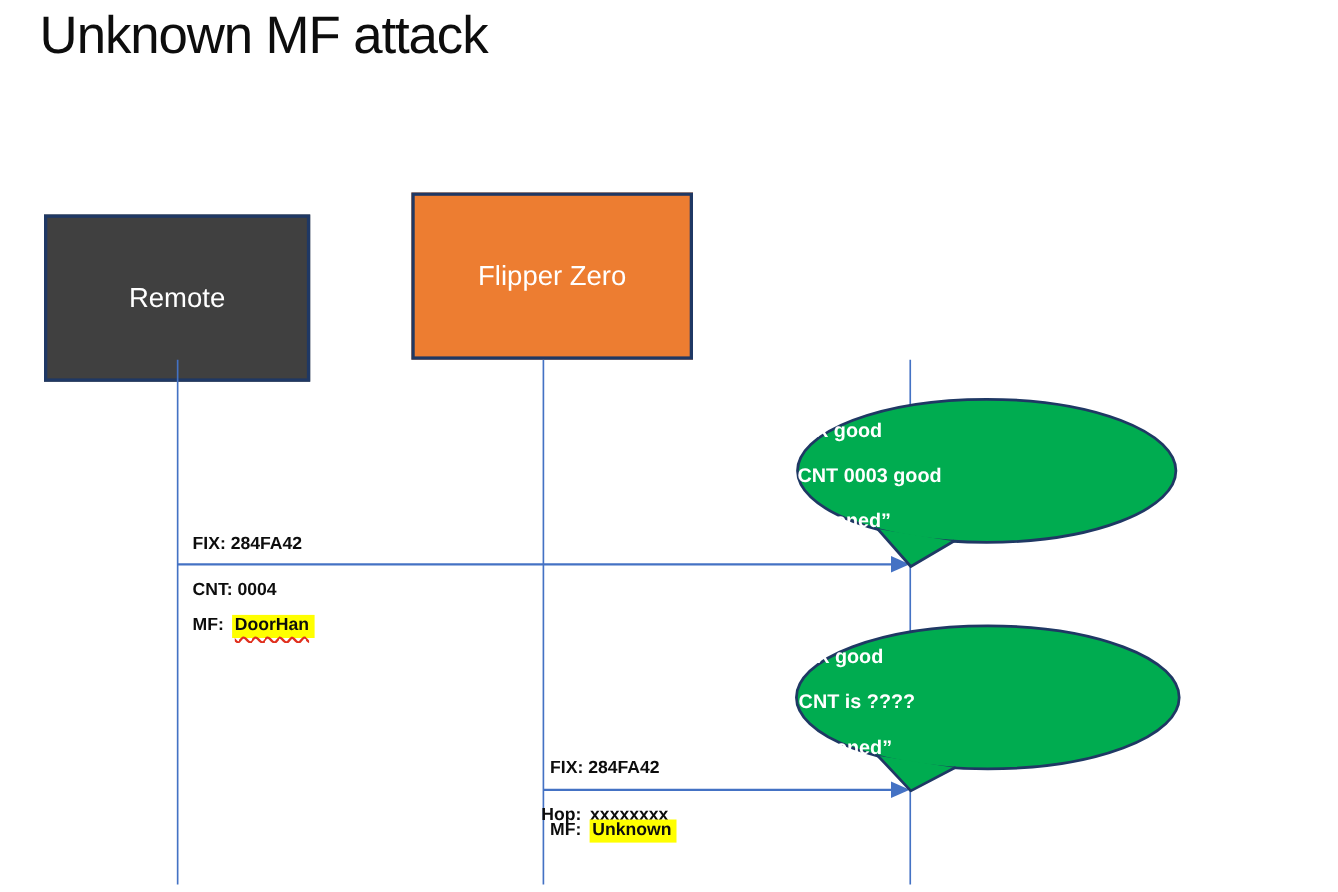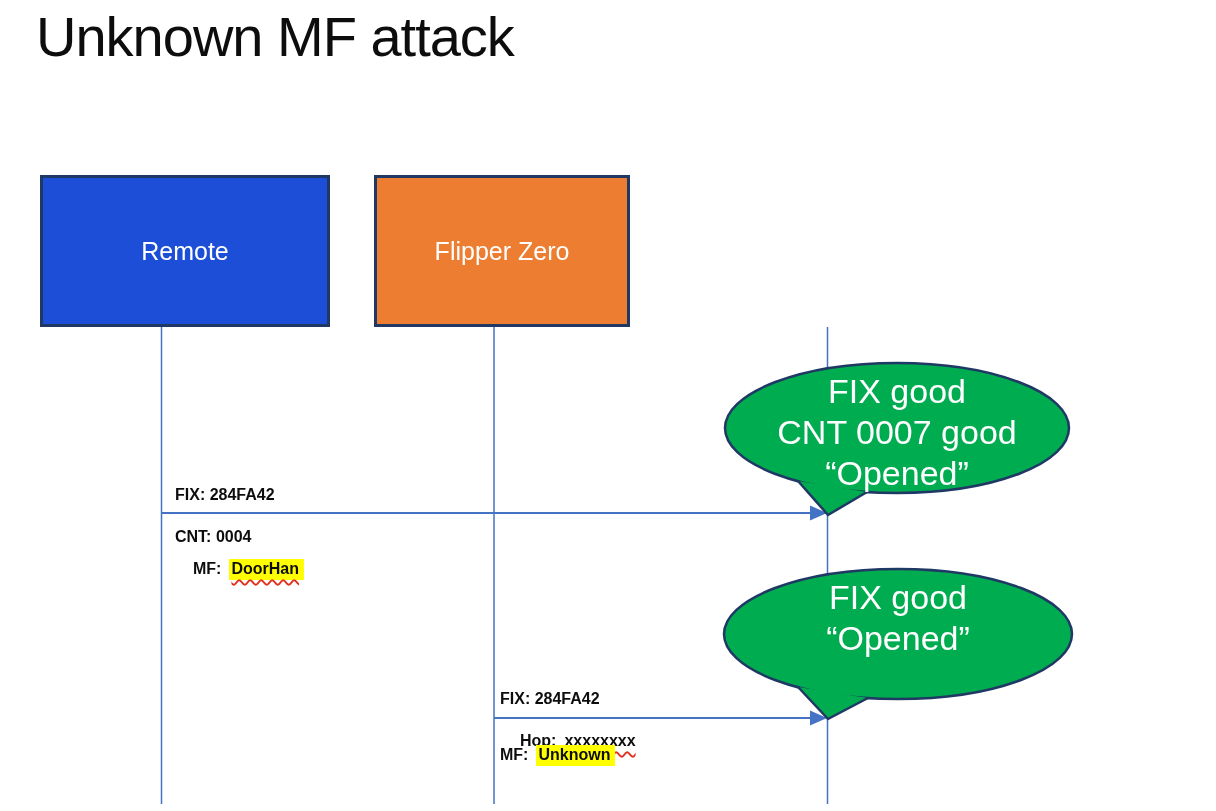--- a/index.html
+++ b/index.html
@@ -9,21 +9,21 @@
     height: 811px;
     background: #ffffff;
     overflow: hidden;
     font-family: "Liberation Sans", "DejaVu Sans", sans-serif;
     color: #0d0d0d;
   }
   .slide-title {
     position: absolute;
     left: 36px;
     top: 8px;
-    font-size: 56px;
+    font-size: 48px;
     font-weight: 300;
     letter-spacing: -1px;
     line-height: 1.05;
     color: #0d0d0d;
     white-space: nowrap;
   }
   .actor-box {
     position: absolute;
     top: 175px;
     height: 152px;
@@ -32,21 +32,21 @@
     display: flex;
     align-items: center;
     justify-content: center;
   }
   .actor-box .actor-label {
     color: #ffffff;
     font-size: 25px;
     font-weight: 400;
     white-space: nowrap;
   }
-  .box-remote   { left: 40px;  width: 290px; background: #1d4ed8; }
+  .box-remote   { left: 40px;  width: 242px; background: #404040; margin-top: 20px; }
   .box-flipper  { left: 374px; width: 256px; background: #ED7D31; }
   .box-receiver { left: 708px; width: 240px; background: #00AC50; }
 
   .diagram-layer {
     position: absolute;
     left: 0; top: 0;
     width: 1216px;
     height: 811px;
   }
 
@@ -67,24 +67,23 @@
     text-decoration-line: underline;
     text-decoration-style: wavy;
     text-decoration-color: #E0301E;
     text-decoration-thickness: 2px;
     text-underline-offset: 5px;
   }
 
   .callout-text {
     position: absolute;
     width: 344px;
-    text-align: center;
     color: #ffffff;
-    font-size: 34px;
-    font-weight: 400;
+    font-size: 18px;
+    font-weight: 700;
   }
   .callout-text .callout-line { line-height: 41px; white-space: nowrap; }
   .callout-1 { left: 725px; top: 371px; }
   .callout-2 { left: 726px; top: 577px; }
 </style>
 </head>
 <body>
 
 <div class="slide">
 
@@ -117,35 +116,36 @@
 
     <g>
       <ellipse cx="898" cy="634" rx="174" ry="65" fill="#00AC50" stroke="#1F3864" stroke-width="2.5"></ellipse>
       <path d="M798,687 L828,719 L868,698 Z" fill="#00AC50" stroke="none"></path>
       <path d="M798,687 L828,719 L868,698" fill="none" stroke="#1F3864" stroke-width="2.5" stroke-linejoin="round" stroke-linecap="round"></path>
     </g>
   </svg>
 
   <div class="msg-line" style="left:175px; top:480px;">FIX: 284FA42</div>
   <div class="msg-line" style="left:175px; top:522px;">CNT: 0004</div>
-  <div class="msg-line" style="left:193px; top:554px;">
+  <div class="msg-line" style="left:175px; top:554px;">
     <span class="msg-prefix">MF:</span><span class="hl squiggle">DoorHan</span>
   </div>
 
   <div class="msg-line" style="left:500px; top:684px;">FIX: 284FA42</div>
-  <div class="msg-line" style="left:520px; top:726px;">
+  <div class="msg-line" style="left:492px; top:726px;">
     <span class="msg-prefix">Hop:</span><span class="squiggle">xxxxxxxx</span>
   </div>
   <div class="msg-line" style="left:500px; top:740px;">
     <span class="msg-prefix">MF:</span><span class="hl">Unknown</span>
   </div>
 
   <div class="callout-text callout-1">
     <div class="callout-line">FIX good</div>
-    <div class="callout-line">CNT 0007 good</div>
+    <div class="callout-line">CNT 0003 good</div>
     <div class="callout-line">“Opened”</div>
   </div>
   <div class="callout-text callout-2">
     <div class="callout-line">FIX good</div>
+    <div class="callout-line">CNT is ????</div>
     <div class="callout-line">“Opened”</div>
   </div>
 
 </div>
 
 </body></html>

